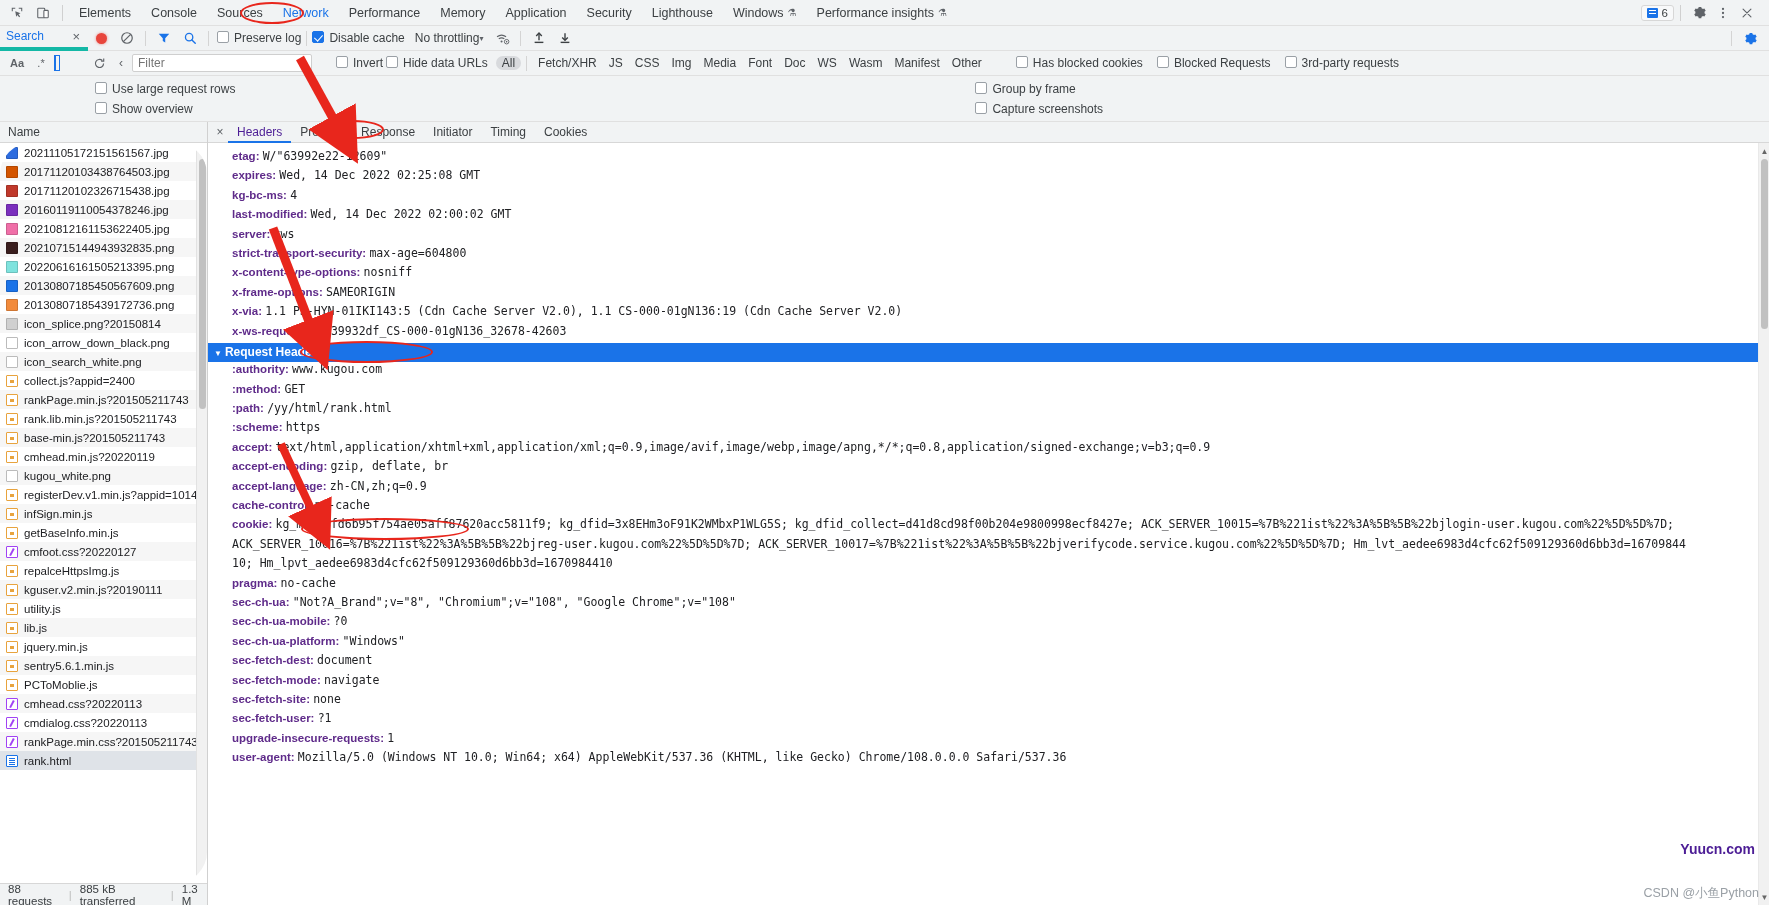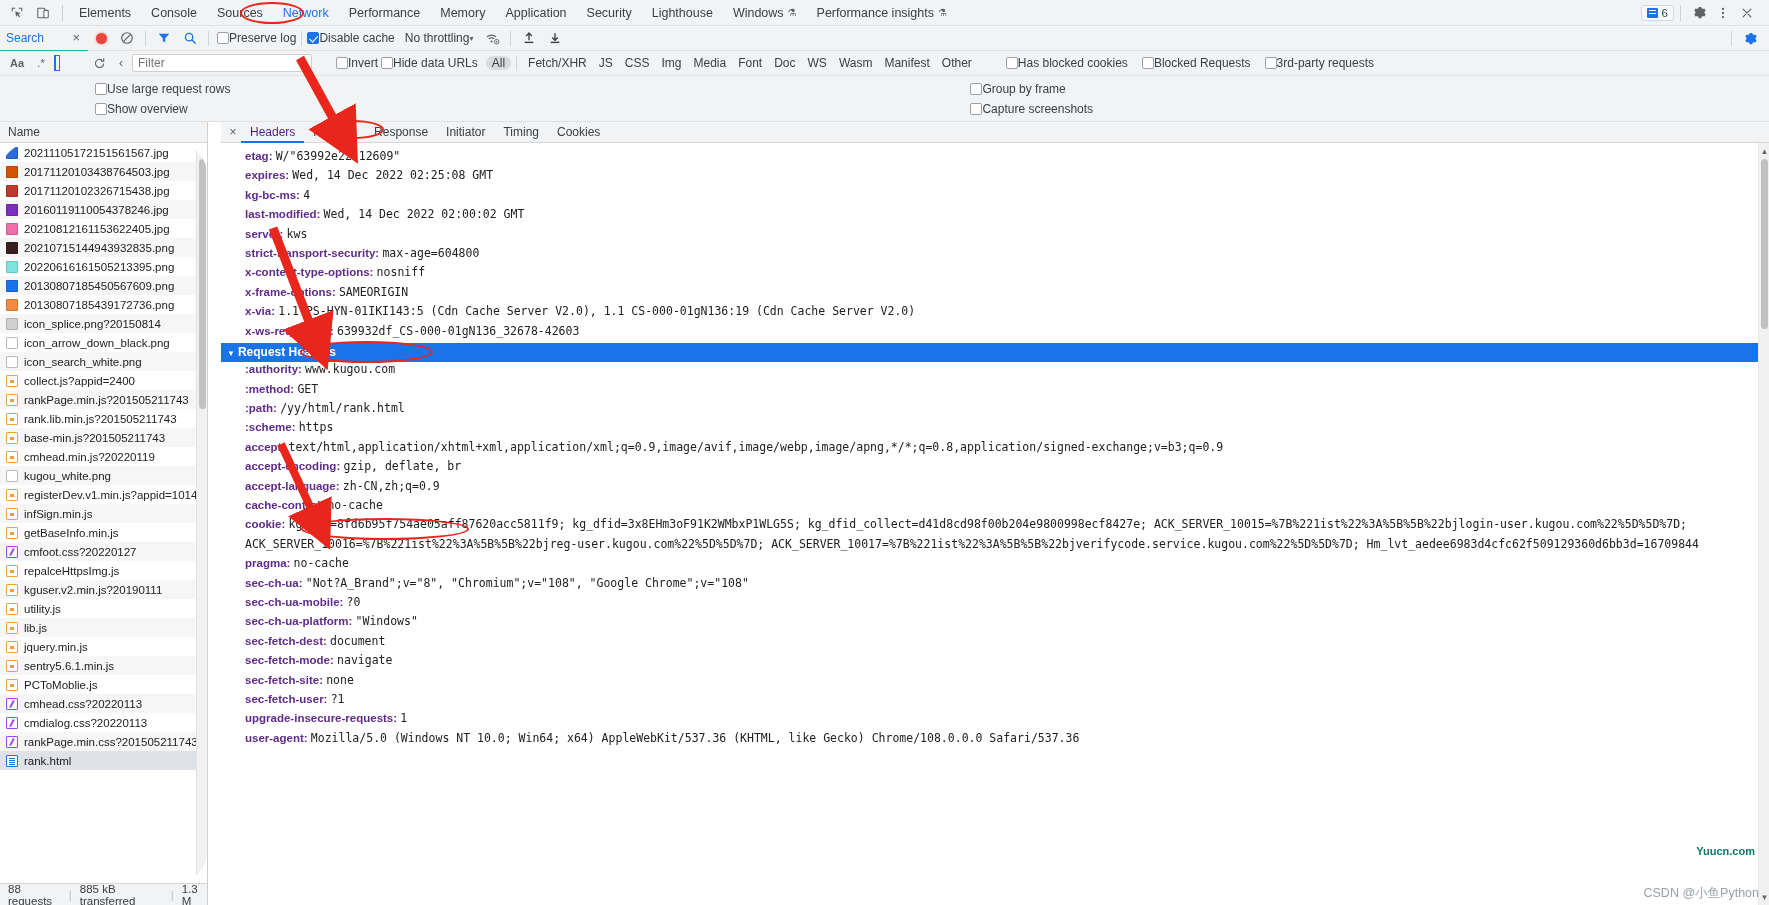--- a/index.html
+++ b/index.html
@@ -52,39 +52,39 @@
   
   .toolbar2 {
     display: flex; align-items: center;
     height: 25px; background: #f1f3f4;
     border-bottom: 1px solid #e0e0e0;
     font-size: 12px; position: relative;
   }
   .search-tab {
     width: 88px; display: flex; align-items: center; justify-content: space-between;
     padding: 0 8px 0 6px; height: 25px; color: #1a73e8;
-    border-bottom: 1px solid #14b8a6; box-sizing: border-box;
+    border-bottom: 4px solid #14b8a6; box-sizing: border-box;
   }
   .search-tab .x { color: #5f6368; font-size: 13px; }
   .rec-dot { width: 11px; height: 11px; border-radius: 50%; background: #e8453c;
              box-shadow: 0 0 3px rgba(232,69,60,.6); }
   .tb2-btn { width: 26px; height: 25px; display: flex; align-items: center; justify-content: center; color: #5f6368; }
   .vsep { width: 1px; height: 15px; background: #d4d4d4; margin: 0 5px; }
   .cbx {
     width: 12px; height: 12px; border: 1px solid #9aa0a6; border-radius: 2px;
     background: #fff; display: inline-block; flex: none;
   }
   .cbx.checked { background: #1a73e8; border-color: #1a73e8; position: relative; }
   .cbx.checked:after {
     content: ""; position: absolute; left: 3px; top: 0.5px;
     width: 4px; height: 7px; border: solid #fff; border-width: 0 1.6px 1.6px 0;
     transform: rotate(42deg);
   }
   .lbl { color: #3c4043; white-space: nowrap; }
-  .cb-group { display: flex; align-items: center; }
+  .cb-group { display: flex; align-items: flex-start; gap: 5px; }
   .throttle { display: flex; align-items: center; color: #3c4043; }
   .caret { font-size: 8px; color: #5f6368; }
 
   
   .toolbar3 {
     display: flex; align-items: center; height: 25px;
     background: #f1f3f4; border-bottom: 1px solid #e0e0e0;
     font-size: 12px;
   }
   .t3-btn { width: 22px; height: 25px; display: flex; align-items: center; justify-content: center; color: #5f6368; font-size: 12px; }
@@ -101,21 +101,21 @@
   .settings-pane {
     display: flex; background: #f1f3f4;
     border-bottom: 1px solid #e0e0e0; height: 46px;
     font-size: 12px; position: relative;
   }
   .settings-col { display: flex; flex-direction: column; justify-content: center; gap: 6px; }
   .settings-col.left { padding-left: 95px; }
   .settings-col.right { padding-left: 740px; }
 
   
-  .main { display: flex; height: 783px; background: #fff; gap: 13px; }
+  .main { display: flex; height: 783px; background: #fff; }
 
   
   .reqlist { width: 208px; border-right: 1px solid #d0d0d0; display: flex; flex-direction: column; background: #fff; }
   .reqlist-head {
     height: 21px; display: flex; align-items: center;
     padding-left: 8px; font-size: 12px; color: #3c4043;
     background: #f1f3f4; border-bottom: 1px solid #d7d7d7;
   }
   .reqlist-body { flex: 1; overflow: hidden; position: relative; border-radius: 31px; }
   .req-row {
@@ -173,21 +173,21 @@
   }
   .tri { font-size: 8px; margin-right: 3px; }
   .details-scroll {
     position: absolute; right: 0; top: 21px; width: 11px; bottom: 0;
     background: #f1f1f1; border-left: 1px solid #e9e9e9;
   }
 
   
   .wm-yuucn {
     position: absolute; right: 14px; bottom: 48px;
-    color: #0f766e; font-size: 11px; font-weight: bold;
+    color: #4c1d95; font-size: 14px; font-weight: bold;
     font-family: "Liberation Sans", sans-serif;
     margin-top: 32px;
   }
   .wm-csdn {
     position: absolute; right: 10px; bottom: 3px;
     color: #9aa0a6; font-size: 12.5px;
   }
 
   
   .overlay { position: absolute; inset: 0; pointer-events: none; }
@@ -606,20 +606,21 @@
           <div class="hline"><span class="hname">:authority: </span><span class="hval">www.kugou.com</span></div>
           <div class="hline"><span class="hname">:method: </span><span class="hval">GET</span></div>
           <div class="hline"><span class="hname">:path: </span><span class="hval">/yy/html/rank.html</span></div>
           <div class="hline"><span class="hname">:scheme: </span><span class="hval">https</span></div>
           <div class="hline"><span class="hname">accept: </span><span class="hval">text/html,application/xhtml+xml,application/xml;q=0.9,image/avif,image/webp,image/apng,*/*;q=0.8,application/signed-exchange;v=b3;q=0.9</span></div>
           <div class="hline"><span class="hname">accept-encoding: </span><span class="hval">gzip, deflate, br</span></div>
           <div class="hline"><span class="hname">accept-language: </span><span class="hval">zh-CN,zh;q=0.9</span></div>
           <div class="hline"><span class="hname">cache-control: </span><span class="hval">no-cache</span></div>
           <div class="hline"><span class="hname">cookie: </span><span class="hval">kg_mid=8fd6b95f754ae05aff87620acc5811f9; kg_dfid=3x8EHm3oF91K2WMbxP1WLG5S; kg_dfid_collect=d41d8cd98f00b204e9800998ecf8427e; ACK_SERVER_10015=%7B%221ist%22%3A%5B%5B%22bjlogin-user.kugou.com%22%5D%5D%7D;</span></div>
           <div class="hline"><span class="hval">ACK_SERVER_10016=%7B%221ist%22%3A%5B%5B%22bjreg-user.kugou.com%22%5D%5D%7D; ACK_SERVER_10017=%7B%221ist%22%3A%5B%5B%22bjverifycode.service.kugou.com%22%5D%5D%7D; Hm_lvt_aedee6983d4cfc62f509129360d6bb3d=16709844</span></div>
+          <div class="hline"><span class="hval">10; Hm_lpvt_aedee6983d4cfc62f509129360d6bb3d=1670984410</span></div>
           <div class="hline"><span class="hname">pragma: </span><span class="hval">no-cache</span></div>
           <div class="hline"><span class="hname">sec-ch-ua: </span><span class="hval">"Not?A_Brand";v="8", "Chromium";v="108", "Google Chrome";v="108"</span></div>
           <div class="hline"><span class="hname">sec-ch-ua-mobile: </span><span class="hval">?0</span></div>
           <div class="hline"><span class="hname">sec-ch-ua-platform: </span><span class="hval">"Windows"</span></div>
           <div class="hline"><span class="hname">sec-fetch-dest: </span><span class="hval">document</span></div>
           <div class="hline"><span class="hname">sec-fetch-mode: </span><span class="hval">navigate</span></div>
           <div class="hline"><span class="hname">sec-fetch-site: </span><span class="hval">none</span></div>
           <div class="hline"><span class="hname">sec-fetch-user: </span><span class="hval">?1</span></div>
           <div class="hline"><span class="hname">upgrade-insecure-requests: </span><span class="hval">1</span></div>
           <div class="hline"><span class="hname">user-agent: </span><span class="hval">Mozilla/5.0 (Windows NT 10.0; Win64; x64) AppleWebKit/537.36 (KHTML, like Gecko) Chrome/108.0.0.0 Safari/537.36</span></div>

